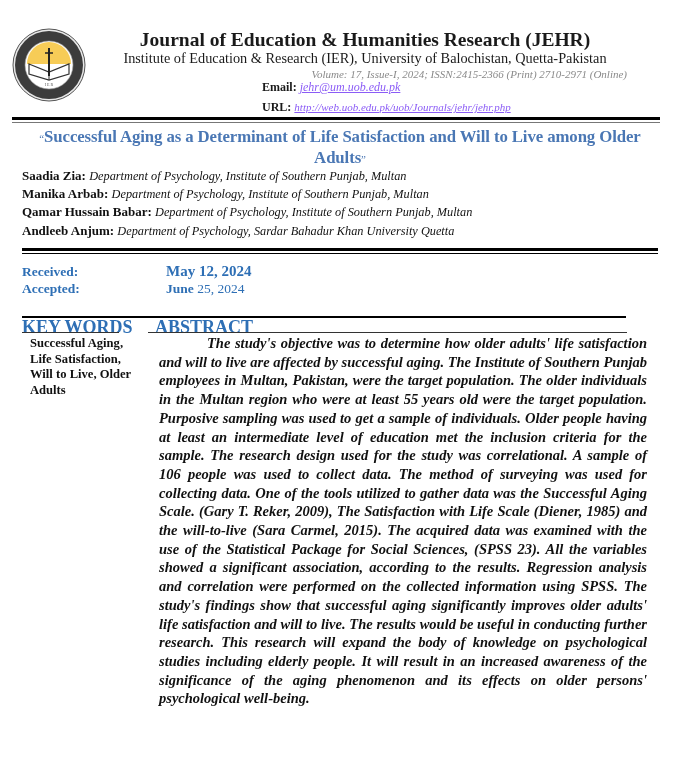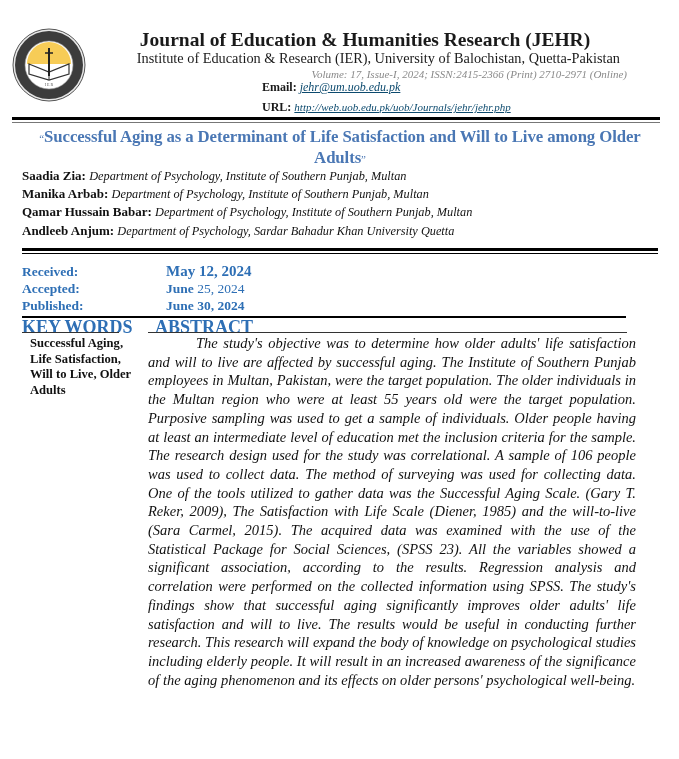--- a/index.html
+++ b/index.html
@@ -3,28 +3,28 @@
 <meta charset="utf-8">
 <style>
   * { margin:0; padding:0; box-sizing:border-box; }
   html, body { width:679px; height:759px; background:#ffffff; overflow:hidden; }
   body { position:relative; font-family:"Liberation Serif", serif; color:#111; }
 
   .logo { position:absolute; left:12px; top:28px; width:74px; height:74px; }
 
   .journal-title { position:absolute; left:130px; top:29px; width:470px; text-align:center;
     font-weight:bold; font-size:19.5px; color:#1a1a1a; white-space:nowrap; }
-  .institute { position:absolute; left:110px; top:50px; width:510px; text-align:right;
+  .institute { position:absolute; left:110px; top:50px; width:510px; text-align:center;
     font-size:14.3px; color:#1a1a1a; white-space:nowrap; }
   .volume { position:absolute; right:52px; top:68px; font-style:italic; font-size:11px; color:#8a8a8a; white-space:nowrap; }
   .email-row, .url-row { position:absolute; left:262px; font-size:12px; white-space:nowrap; }
   .email-row { top:80px; }
   .url-row { top:100px; }
   .email-row .lbl, .url-row .lbl { font-weight:bold; color:#1a1a1a; }
-  .email-row a, .url-row a { color:#0c4a6e; text-decoration:underline; font-style:italic; }
+  .email-row a, .url-row a { color:#8b5cf6; text-decoration:underline; font-style:italic; }
   .url-row a { font-size:11px; }
 
   .rule-top { position:absolute; left:12px; top:117px; width:648px; height:3px; background:#000; }
   .rule-top2 { position:absolute; left:12px; top:122px; width:648px; height:1px; background:#777; }
 
   .paper-title { position:absolute; left:20px; top:127px; width:640px; text-align:center;
     font-family:"Liberation Serif", serif; font-weight:bold; font-size:16.8px; line-height:20px;
     color:#4a77b4; letter-spacing:-0.1px; }
   .paper-title .q { font-size:11px; font-weight:normal; }
 
@@ -46,22 +46,22 @@
 
   .rule-dates { position:absolute; left:22px; top:316px; width:604px; height:2px; background:#000; }
 
   .kw-head { position:absolute; left:22px; top:317px; font-weight:bold; font-size:18px; color:#2e6fb5; }
   .kw-underline { position:absolute; left:22px; top:332px; width:97px; height:1px; background:#333; }
   .abs-head { position:absolute; left:155px; top:317px; font-weight:bold; font-size:18px; color:#2e6fb5; }
   .abs-underline { position:absolute; left:148px; top:332px; width:479px; height:1px; background:#333; }
 
   .keywords { position:absolute; left:30px; top:336px; width:112px; font-weight:bold; font-size:12.6px; line-height:15.6px; color:#111; }
 
-  .abstract { position:absolute; left:148px; top:334px; width:488px; font-style:italic; font-size:14.5px;
-    line-height:18.7px; text-align:justify; color:#111; text-indent:48px; }
+  .abstract { position:absolute; left:159px; top:334px; width:488px; font-style:italic; font-size:14.5px;
+    line-height:18.7px; text-align:justify; color:#111; text-indent:48px;font-weight:bold; }
 </style>
 </head>
 <body>
 
 <div class="logo">
   <svg width="74" height="74" viewBox="0 0 74 74">
     <circle cx="37" cy="37" r="36" fill="#e8e8e8" stroke="#555" stroke-width="1"></circle>
     <circle cx="37" cy="37" r="34" fill="#3c3c3c"></circle>
     <circle cx="37" cy="37" r="24" fill="#ffffff" stroke="#999" stroke-width="0.6"></circle>
     <path d="M15 36 A22 22 0 0 1 59 36 Z" fill="#f6c33a" opacity="0.85"></path>
@@ -117,24 +117,20 @@
 
 <div class="dates">
   <div class="date-row">
     <span class="date-label">Received:</span>
     <span class="date-val big">May 12, 2024</span>
   </div>
   <div class="date-row">
     <span class="date-label">Accepted:</span>
     <span class="date-val light"><b>June</b><span> 25, 2024</span></span>
   </div>
-  <div class="date-row">
-    <span class="date-label">Published:</span>
-    <span class="date-val">June 30, 2024</span>
-  </div>
 </div>
 
 <div class="rule-dates"></div>
 
 <div class="kw-head">KEY WORDS</div>
 <div class="kw-underline"></div>
 <div class="abs-head">ABSTRACT</div>
 <div class="abs-underline"></div>
 
 <div class="keywords">Successful Aging, Life Satisfaction, Will to Live, Older Adults</div>

